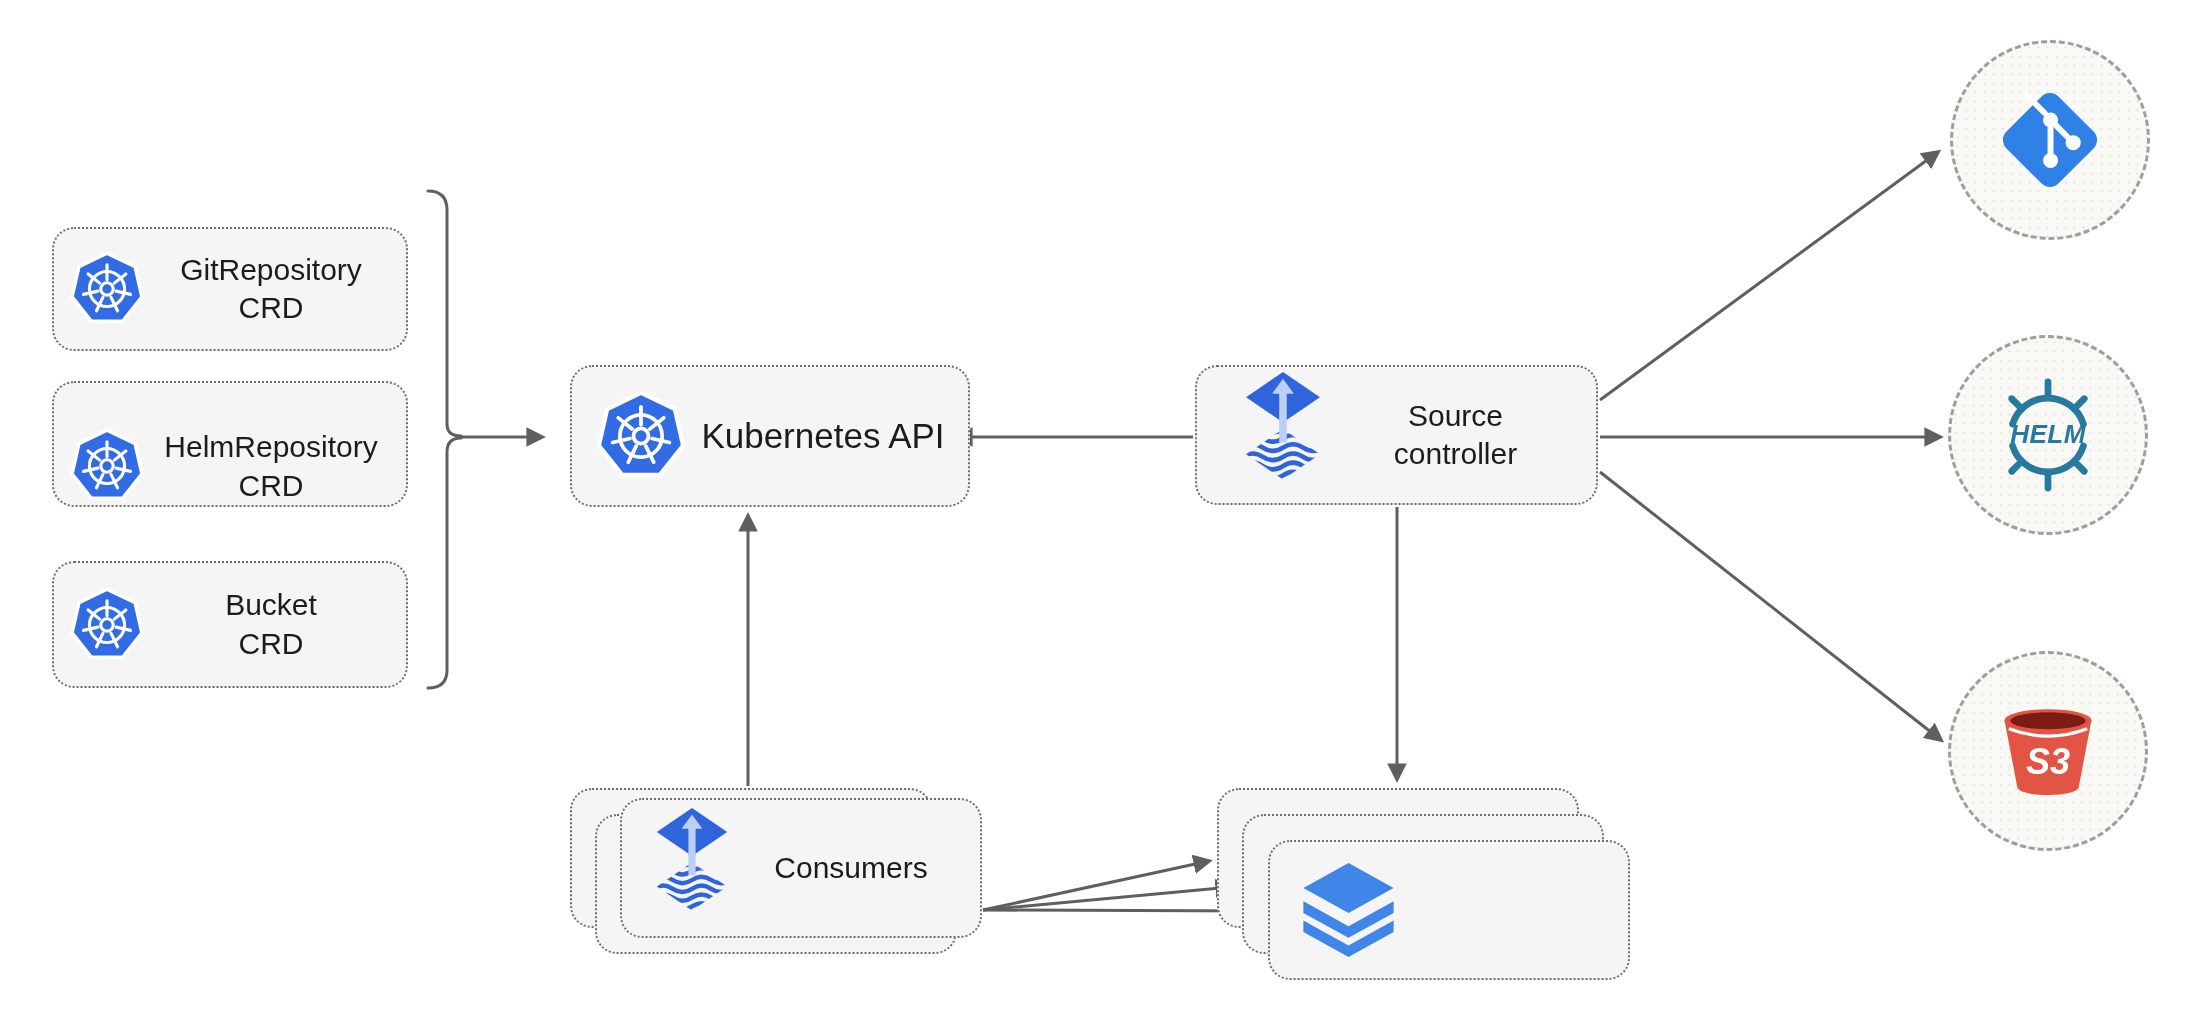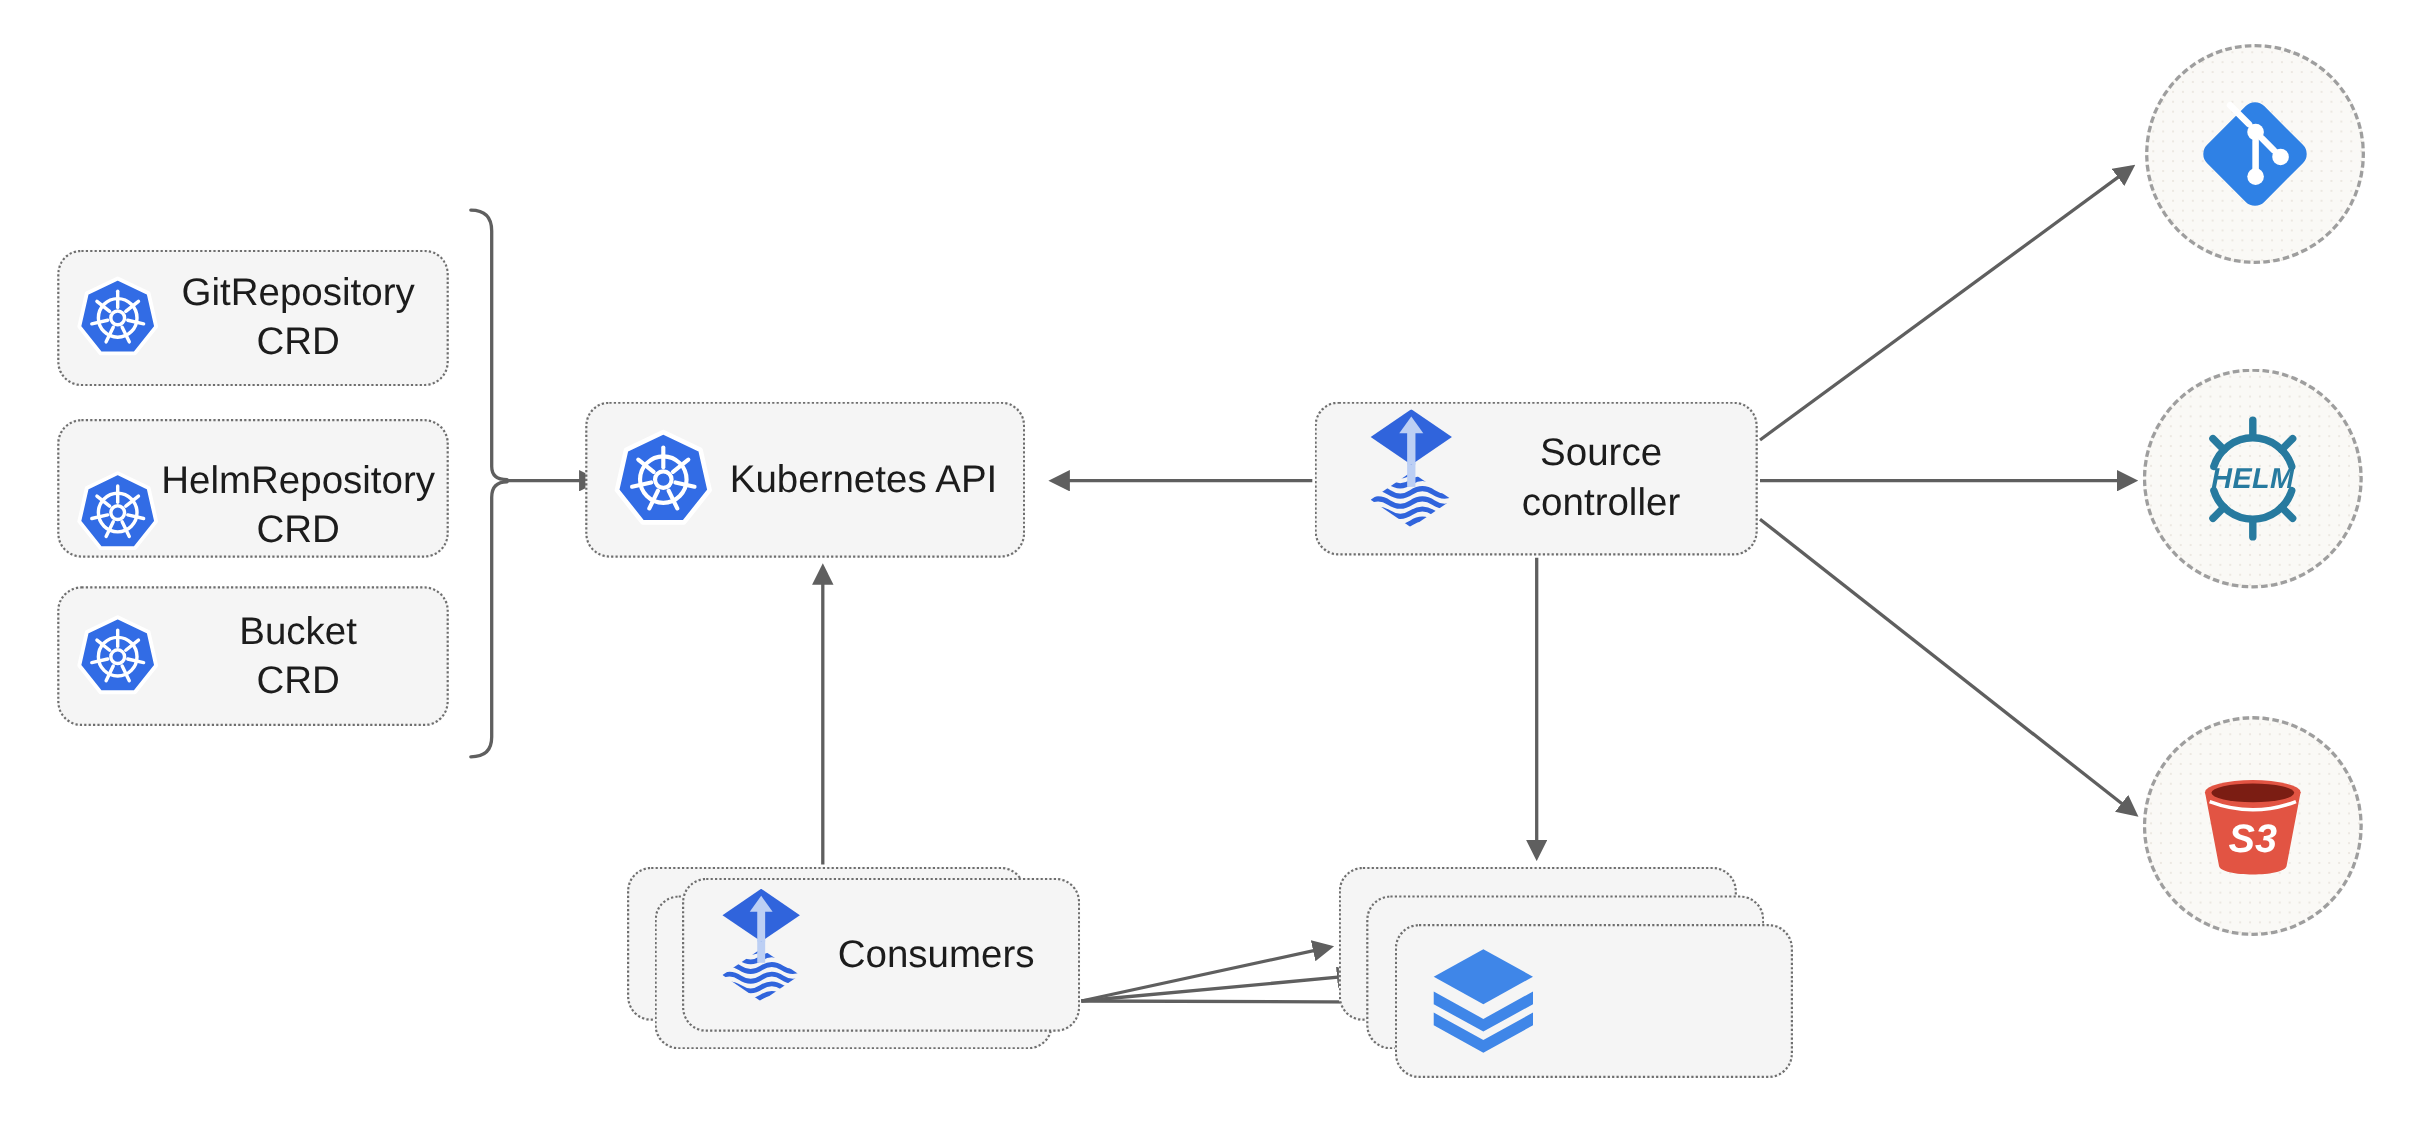--- a/index.html
+++ b/index.html
@@ -6,21 +6,21 @@
   body{font-family:"Liberation Sans","DejaVu Sans",sans-serif;color:var(--text-color,#1c1c1c);}
   #stage{position:relative;width:2196px;height:1030px;background:#ffffff;overflow:hidden;}
   .box{
     position:absolute;box-sizing:border-box;
     background:var(--box-fill,#f5f5f5);
     border:2.5px dotted var(--box-border,#6e6e6e);
     border-radius:22px;
     display:flex;align-items:center;
   }
   .box .icon-wrap{flex:0 0 auto;display:flex;align-items:center;justify-content:center;}
-  .box .lbl{flex:1 1 auto;text-align:center;font-size:35px;line-height:1.28;color:var(--text-color,#1c1c1c);padding-right:10px;}
+  .box .lbl{flex:1 1 auto;text-align:center;font-size:30px;line-height:1.28;color:var(--text-color,#1c1c1c);padding-right:10px;}
   .stack-empty{z-index:1;}
   .stack-mid{z-index:2;}
   .stack-front{z-index:3;}
   .circle{
     position:absolute;box-sizing:border-box;width:200px;height:200px;border-radius:50%;
     border:3px dashed var(--circle-border,#9e9e9e);
     background:var(--circle-fill,#faf9f6);
     background-image:radial-gradient(#ece8e2 1.2px, transparent 1.3px);
     background-size:9px 9px;
     display:flex;align-items:center;justify-content:center;font-style:italic;
@@ -150,32 +150,32 @@
     <span class="icon-wrap" style="margin-left:14px;">
       <svg width="78" height="78">
           <use href="#sym-kubernetes"></use>
         </svg>
     </span>
     <span class="lbl">
       <span>HelmRepository</span><br><span>CRD</span>
     </span>
   </div>
 
-  <div class="box" style="left:52px;top:533px;width:356px;height:127px;">
+  <div class="box" style="left:52px;top:561px;width:356px;height:127px;">
     <span class="icon-wrap" style="margin-left:14px;">
       <svg width="78" height="78">
           <use href="#sym-kubernetes"></use>
         </svg>
     </span>
     <span class="lbl">
       <span>Bucket</span><br><span>CRD</span>
     </span>
   </div>
 
-  <div class="box" style="left:532px;top:365px;width:400px;height:142px;">
+  <div class="box" style="left:570px;top:365px;width:400px;height:142px;">
     <span class="icon-wrap" style="margin-left:22px;">
       <svg width="94" height="94">
           <use href="#sym-kubernetes"></use>
         </svg>
     </span>
     <span class="lbl" style="font-size:35px;">Kubernetes API</span>
   </div>
 
   <div class="box" style="left:1195px;top:365px;width:403px;height:140px;">
     <span class="icon-wrap" style="margin-left:44px;">

